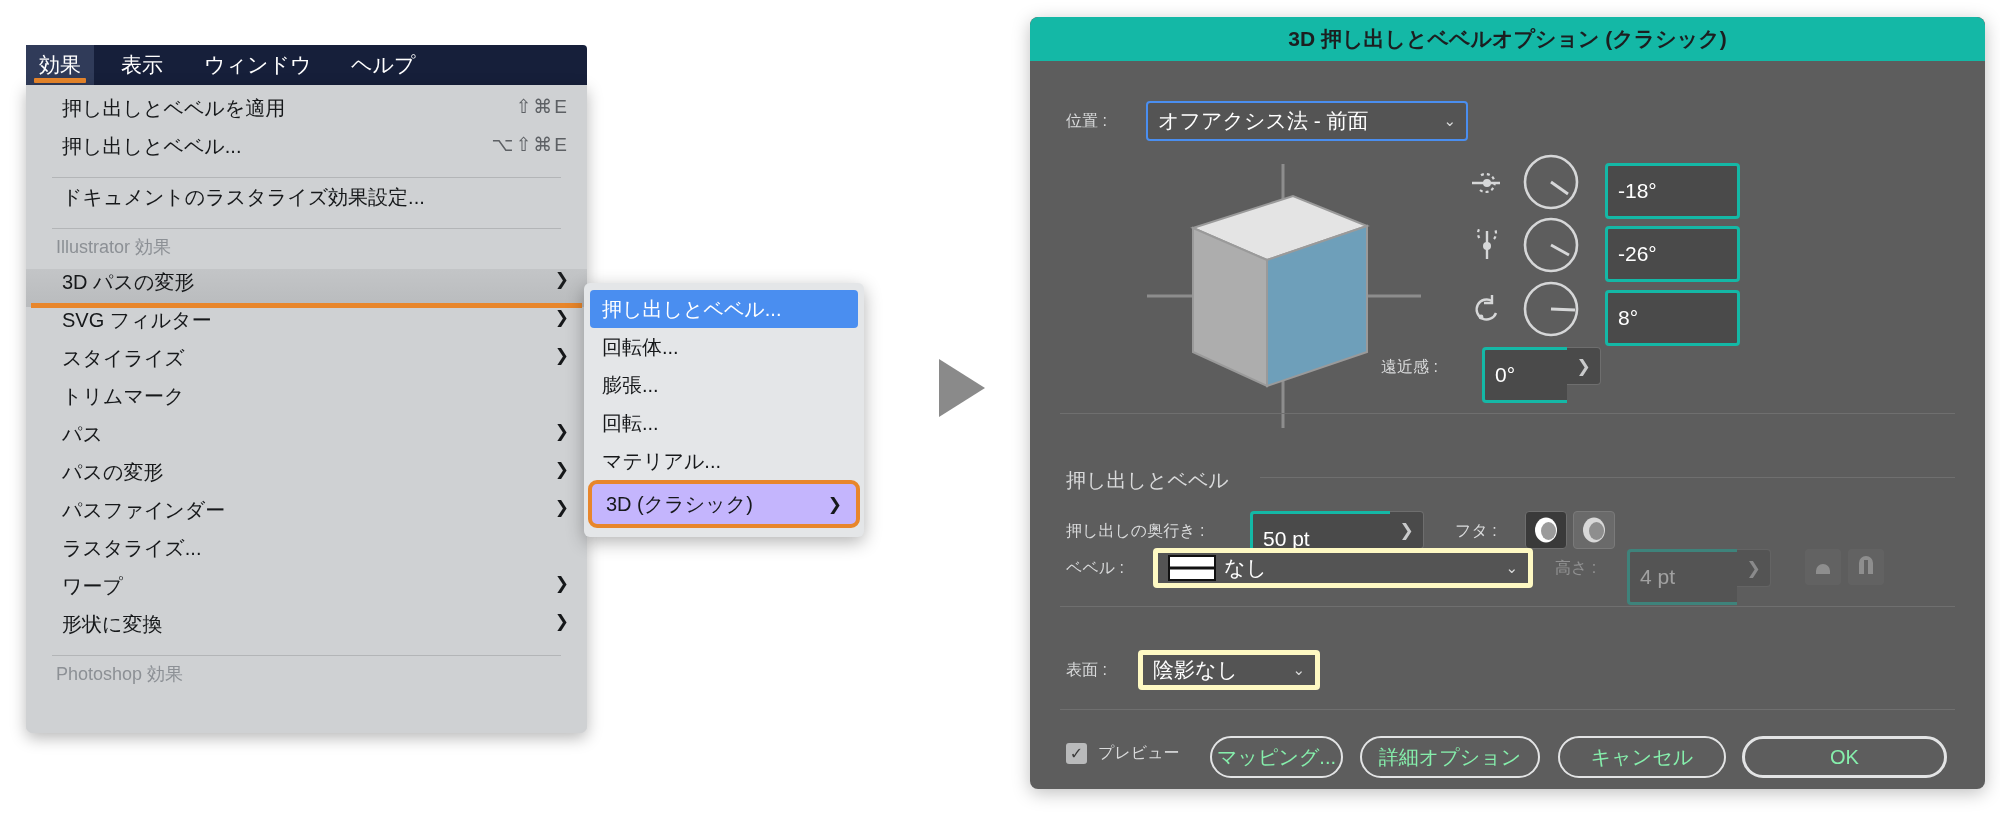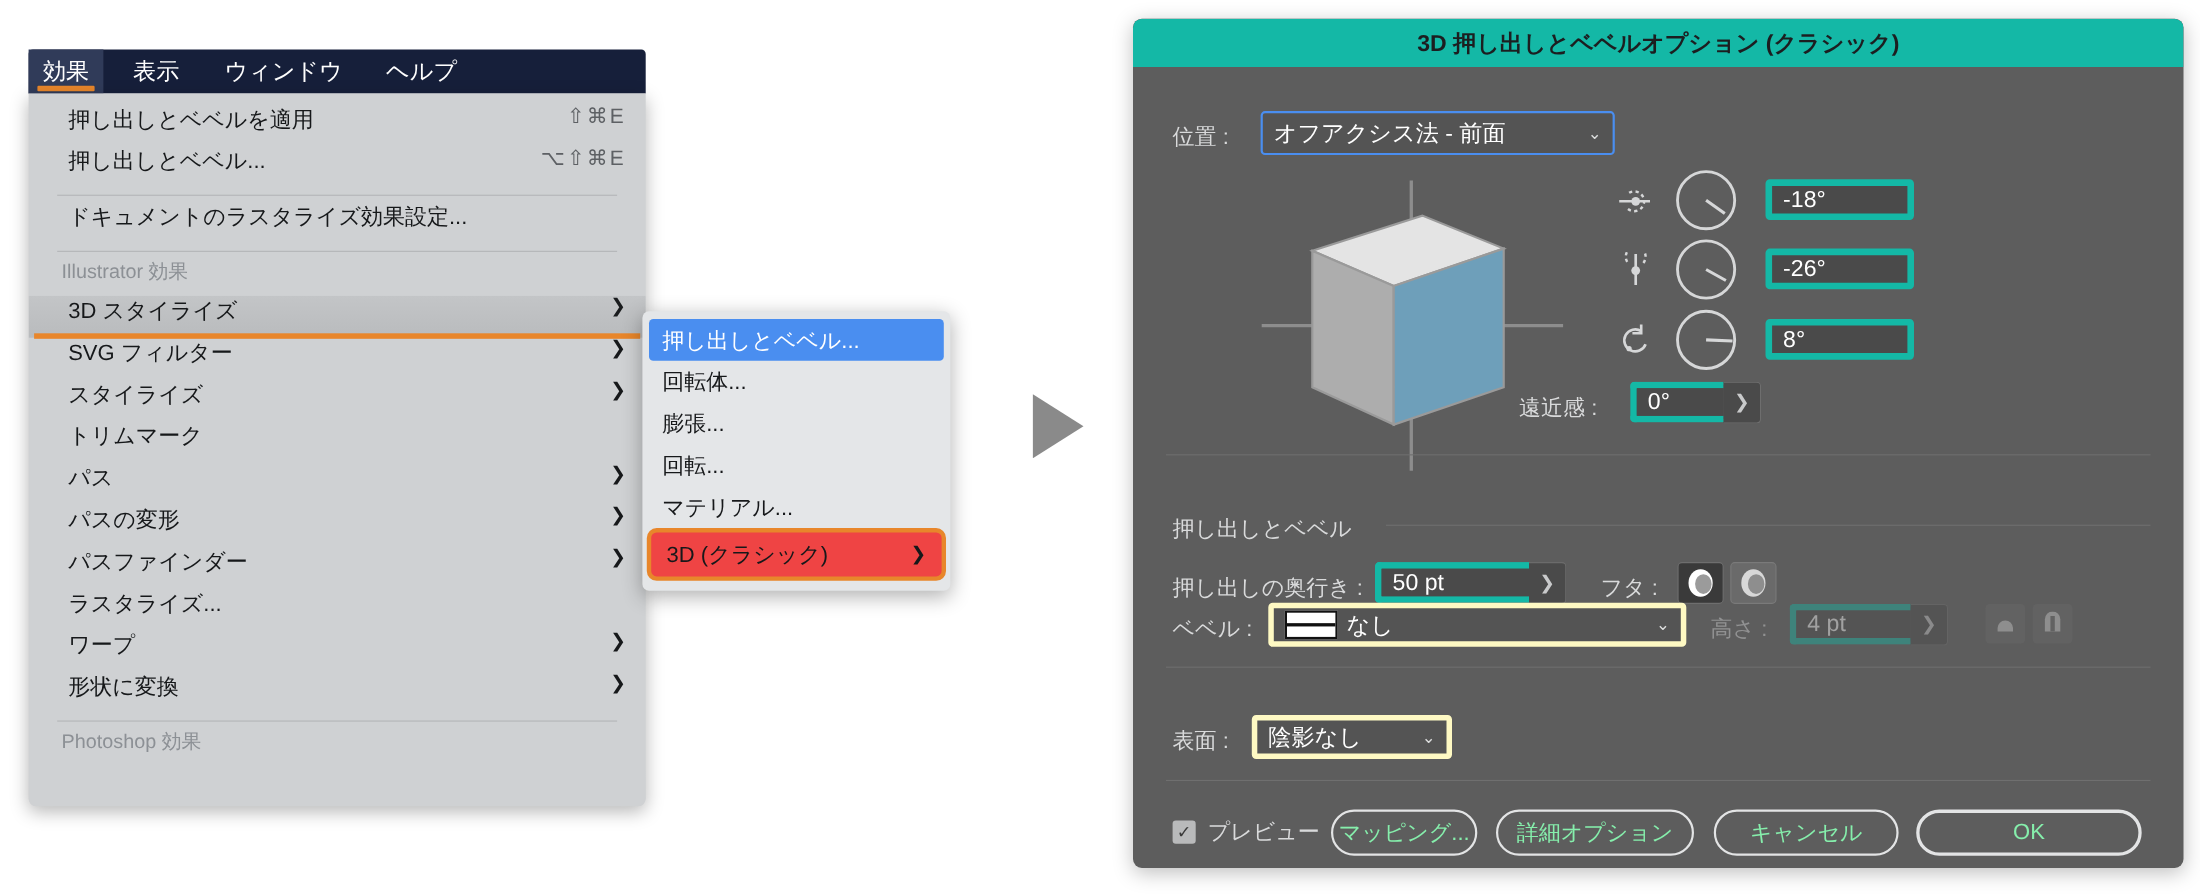--- a/index.html
+++ b/index.html
@@ -72,21 +72,21 @@
   .smi{
     position:relative;height:38px;display:flex;align-items:center;
     padding:0 14px 0 18px;font-size:20px;color:#16181a;box-sizing:border-box;
     white-space:nowrap;
   }
   .smi.hl{background:#4a8ef0;color:#ffffff;margin:0 6px;border-radius:4px;
     padding-left:12px;}
   .smi .arrow{margin-left:auto;font-size:17px;font-weight:bold;}
   .smi.boxed{
     margin:0 4px;border:4px solid #e8862b;border-radius:9px;
-    background:#ef4444;height:48px;padding-left:14px;
+    background:#c4b5fd;height:48px;padding-left:14px;
   }
 
   
   #flow-arrow{
     position:absolute;left:935px;top:390px;transform:translateY(-50%);
   }
 
   
   #dialog{
     position:absolute;left:1030px;top:17px;width:955px;height:772px;
@@ -94,25 +94,25 @@
     box-shadow:0 4px 18px rgba(0,0,0,.25);
     overflow:hidden;
   }
   .dlg-title{
     height:44px;background:#14b8a6;display:flex;align-items:center;
     justify-content:center;font-size:21px;font-weight:bold;color:#1c1e20;
     border-radius:8px 8px 0 0;
   }
   .dlg-inner{position:relative;width:100%;height:728px;}
 
-  .row-label{font-size:20px;color:#d9dadb;white-space:nowrap;}
+  .row-label{font-size:16px;color:#d9dadb;white-space:nowrap;}
   .field{
-    background:#4a4a4a;border:6px solid #14b8a6;border-radius:4px;
+    background:#4a4a4a;border:3px solid #14b8a6;border-radius:4px;
     color:#ffffff;font-size:21px;display:flex;align-items:center;
-    padding:0 10px;box-sizing:border-box;height:37px;
+    padding:0 10px;box-sizing:border-box;height:56px;
   }
   .stepper{
     width:34px;height:38px;background:#4a4a4a;border:1px solid #6e6e6e;
     border-left:none;border-radius:0 4px 4px 0;color:#c9cacb;font-size:17px;
     display:flex;align-items:center;justify-content:center;box-sizing:border-box;
   }
   .select{
     background:#545454;border:5px solid #fef9c3;border-radius:4px;color:#fff;
     font-size:21px;display:flex;align-items:center;padding:0 10px;
     box-sizing:border-box;height:40px;
@@ -179,21 +179,21 @@
       <span>ドキュメントのラスタライズ効果設定...</span>
     </div>
 
     <div class="msep"></div>
 
     <div class="mi group-head">
       <span>Illustrator 効果</span>
     </div>
 
     <div class="mi selected underline-orange">
-      <span>3D スタイライズ</span>
+      <span>3D パスの変形</span>
       <span class="arrow">❯</span>
     </div>
 
     <div class="mi">
       <span>SVG フィルター</span>
       <span class="arrow">❯</span>
     </div>
     <div class="mi">
       <span>スタイライズ</span>
       <span class="arrow">❯</span>

